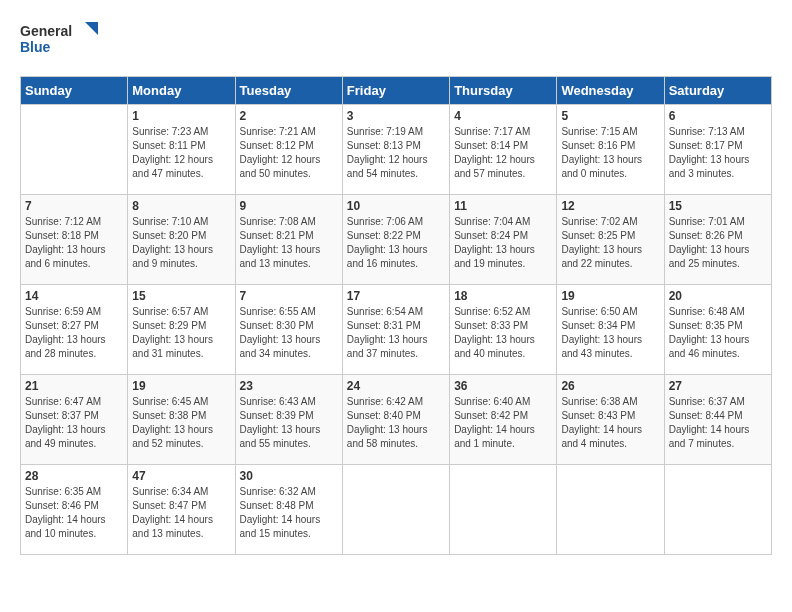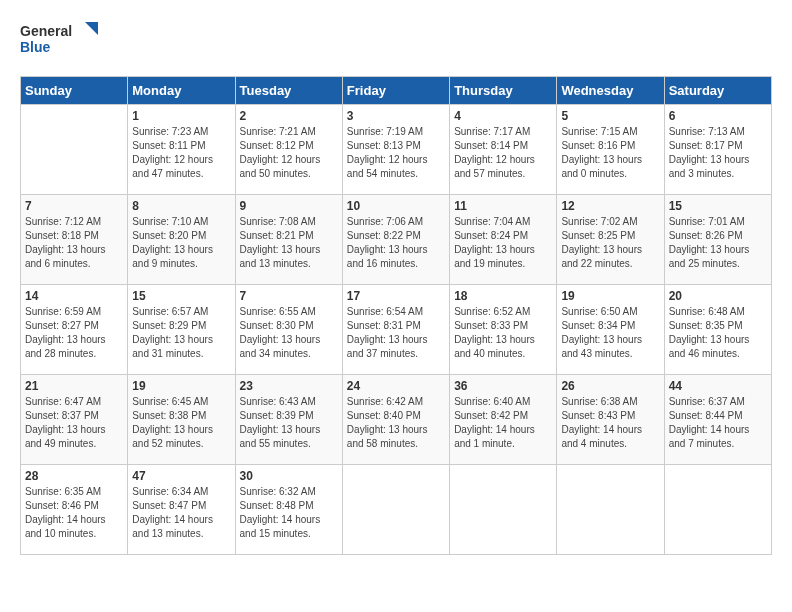--- a/index.html
+++ b/index.html
@@ -211,21 +211,21 @@
         </td>
         <td>
           <span class="day-number">36</span>
           <div class="day-info">Sunrise: 6:40 AM<br>Sunset: 8:42 PM<br>Daylight: 14 hours and 1 minute.</div>
         </td>
         <td>
           <span class="day-number">26</span>
           <div class="day-info">Sunrise: 6:38 AM<br>Sunset: 8:43 PM<br>Daylight: 14 hours and 4 minutes.</div>
         </td>
         <td>
-          <span class="day-number">44</span>
+          <span class="day-number">27</span>
           <div class="day-info">Sunrise: 6:37 AM<br>Sunset: 8:44 PM<br>Daylight: 14 hours and 7 minutes.</div>
         </td>
       </tr>
       <tr>
         <td>
           <span class="day-number">28</span>
           <div class="day-info">Sunrise: 6:35 AM<br>Sunset: 8:46 PM<br>Daylight: 14 hours and 10 minutes.</div>
         </td>
         <td>
           <span class="day-number">47</span>

